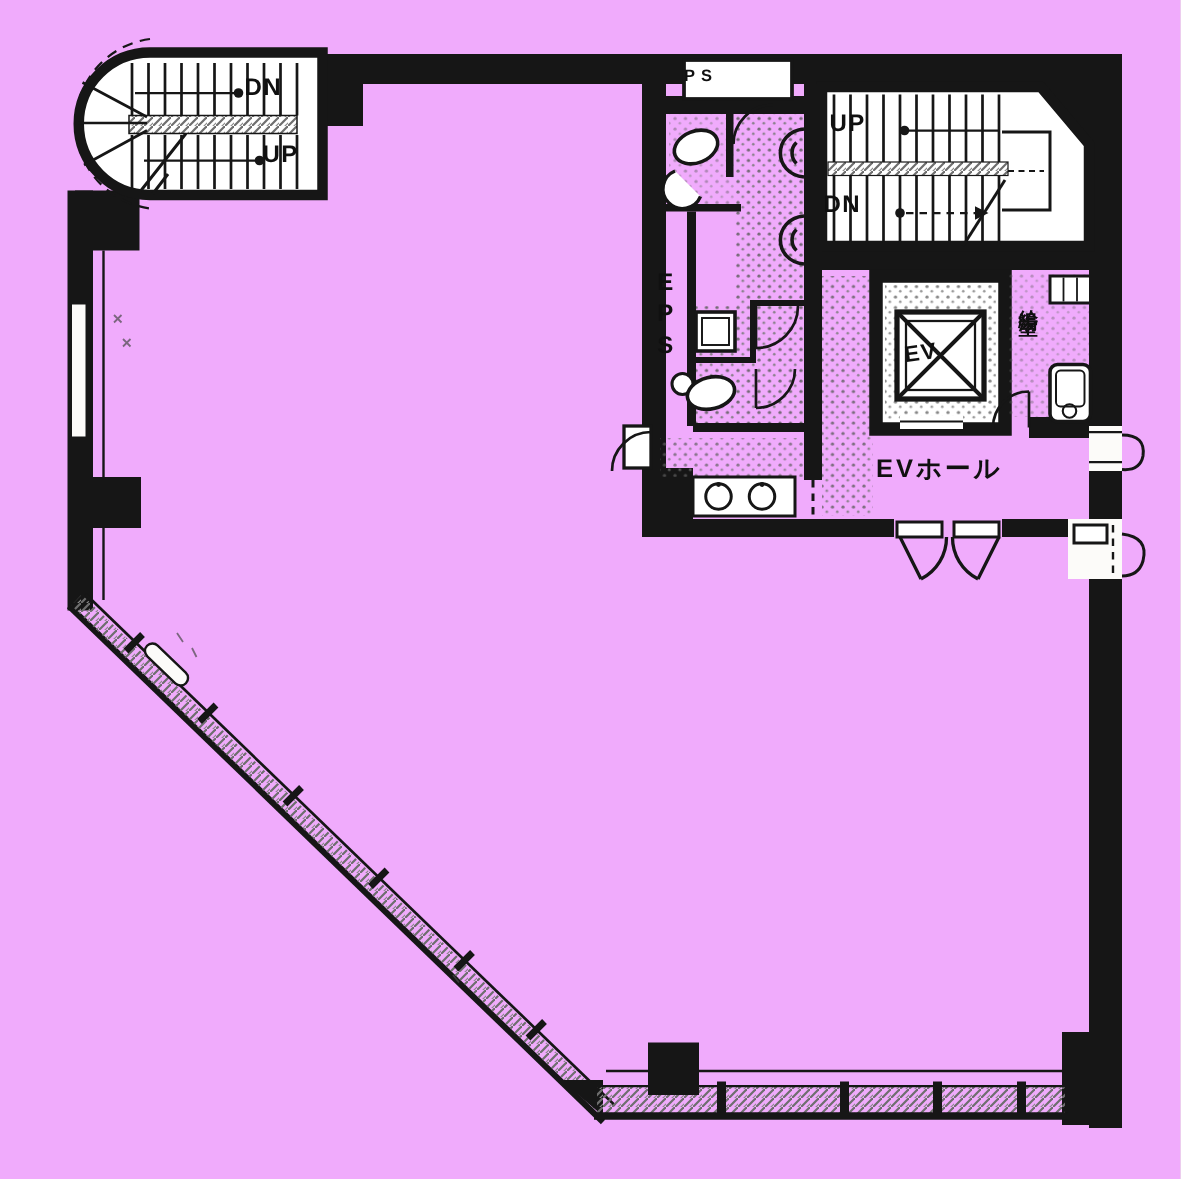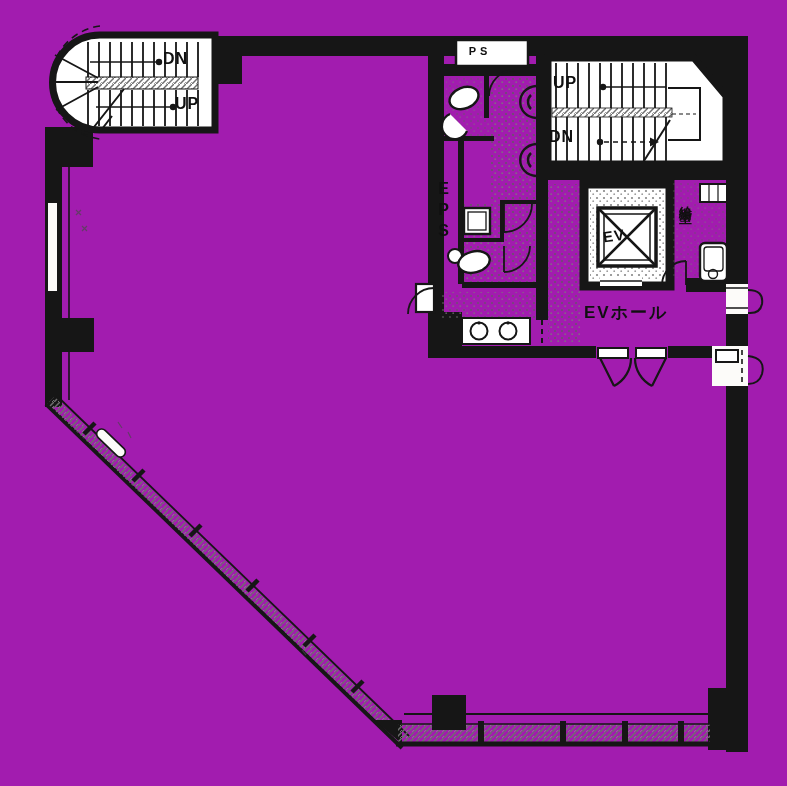--- a/index.html
+++ b/index.html
@@ -1,23 +1,23 @@
 <!DOCTYPE html>
 <html><head>
 <meta charset="utf-8">
 <style>
   html,body{margin:0;padding:0;background:#e9e7e3;}
-  .stage{position:relative;width:787px;height:786px;background:#a21caf;overflow:hidden;
+  .stage{position:relative;width:787px;height:786px;background:#f0abfc;overflow:hidden;
          font-family:"Liberation Sans", sans-serif;color:#0e0e0e;}
   .stage svg{position:absolute;left:0;top:0;}
   .lbl{position:absolute;font-weight:700;color:#101010;white-space:nowrap;
        -webkit-font-smoothing:none;}
   .lbl.dir{font-size:16px;letter-spacing:1px;}
   .lbl.vert{writing-mode:vertical-rl;text-orientation:upright;}
-  #lbl-ps{left:444px;top:45px;width:72px;text-align:center;font-size:11px;letter-spacing:4px;}
+  #lbl-ps{left:456px;top:45px;width:72px;font-size:11px;letter-spacing:4px;}
   #lbl-dn-left{left:163px;top:50px;}
   #lbl-up-left{left:175px;top:95px;}
   #lbl-up-right{left:553px;top:74px;}
   #lbl-dn-right{left:549px;top:128px;}
   #lbl-eps{left:434px;top:180px;font-size:16px;letter-spacing:4px;}
   #lbl-ev{left:603px;top:227px;font-size:15px;transform:rotate(-8deg);letter-spacing:1px;}
   #lbl-kyuto{left:676px;top:196px;font-size:13px;letter-spacing:2px;}
   #lbl-evhall{left:584px;top:301px;font-size:17px;letter-spacing:2px;}
 </style>
 </head>

